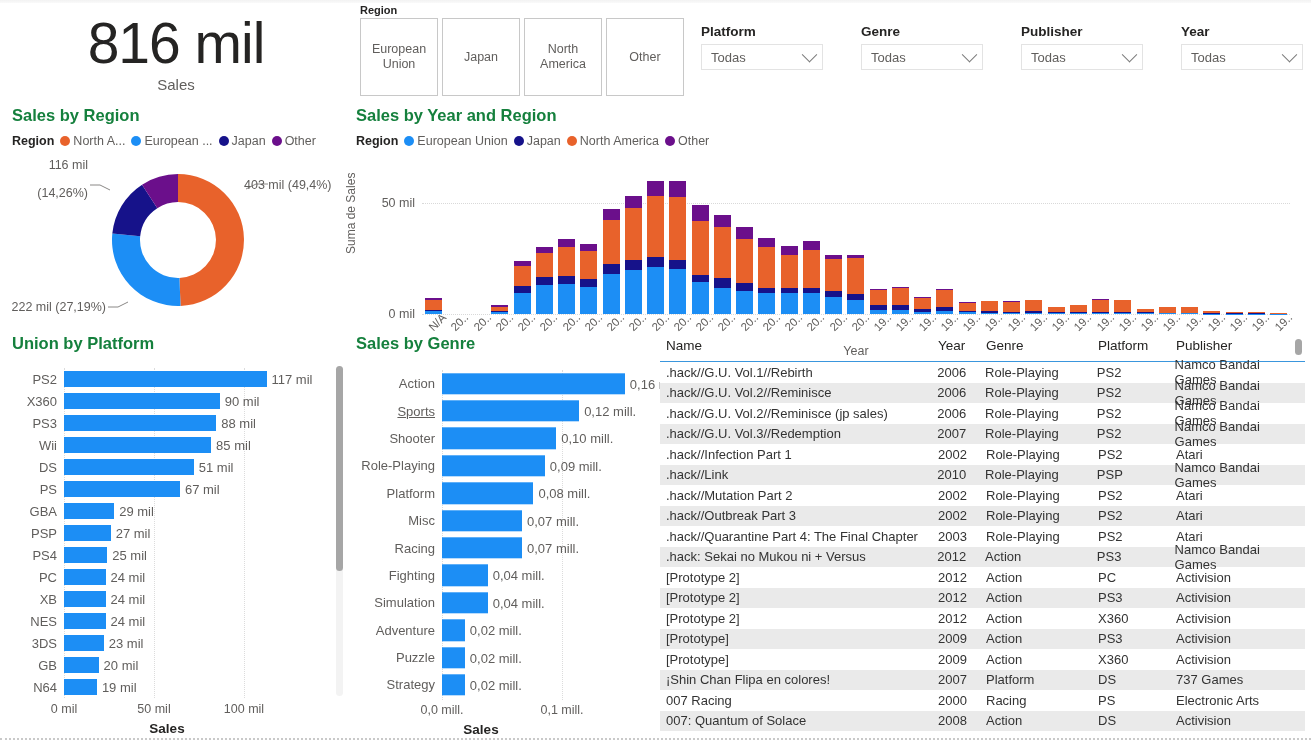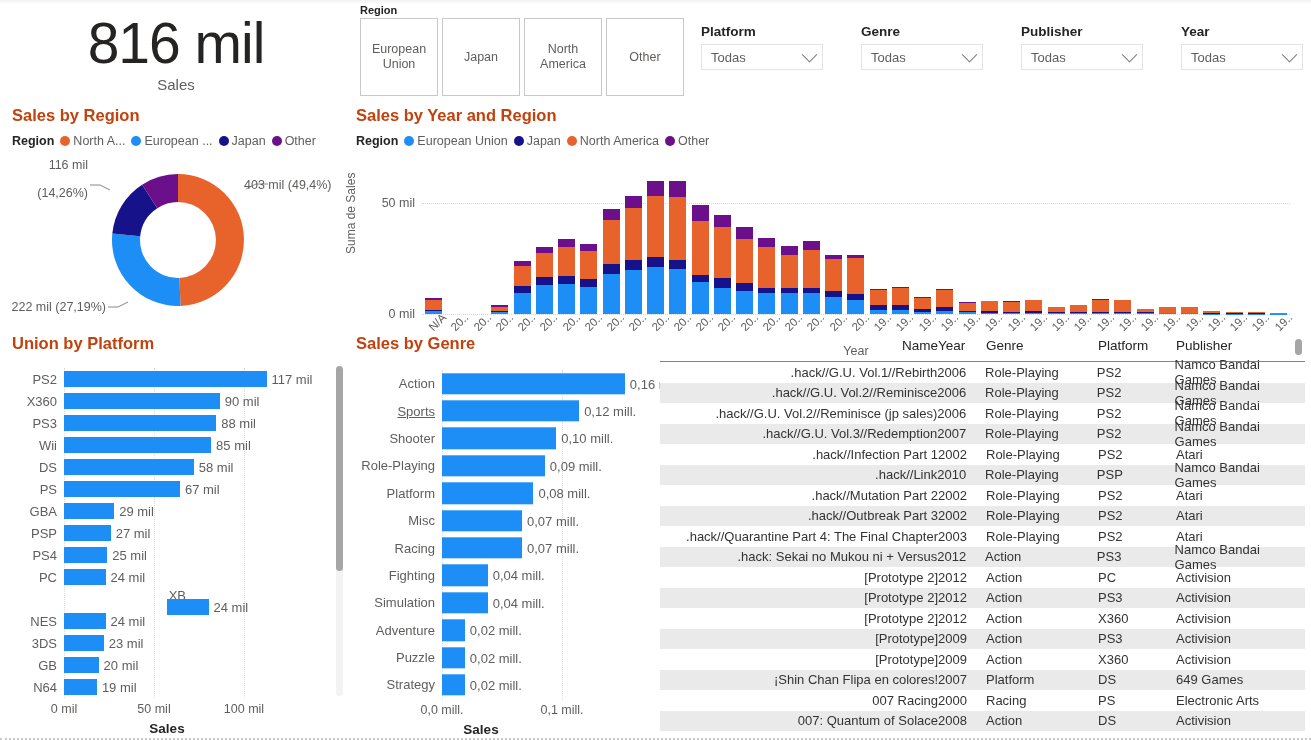--- a/index.html
+++ b/index.html
@@ -12,21 +12,21 @@
   }
   .page { position: relative; width: 1311px; height: 740px; background:#fff; }
   .topline { position:absolute; left:0; top:0; width:1311px; height:3px; background:linear-gradient(#f2f2f2,#fafafa); }
 
   
   .kpi { position:absolute; left:0; top:8px; width:352px; height:96px; text-align:center; }
   .kpi-value { font-size:57px; font-weight:400; color:#252423; line-height:70px; letter-spacing:-1px; }
   .kpi-label { font-size:15px; color:#605E5C; margin-top:-2px; }
 
   
-  .vtitle { font-size:16.5px; font-weight:bold; color:#c2410c; }
+  .vtitle { font-size:16.5px; font-weight:bold; color:#15803d; }
 
   
   .donut-panel { position:absolute; left:0; top:104px; width:352px; height:228px; }
   .donut-title { position:absolute; left:12px; top:2px; }
   .legend { position:absolute; display:flex; align-items:center; gap:3px; font-size:12.5px; color:#605E5C; white-space:nowrap; }
   .legend .lgtitle { font-weight:bold; color:#252423; margin-right:3px; }
   .legend .litem { display:flex; align-items:center; gap:3px; margin-right:3px; }
   .dot { width:10px; height:10px; border-radius:50%; display:inline-block; }
   .donut-legend { left:12px; top:30px; }
   .donut-wrap { position:absolute; left:0; top:48px; width:352px; height:180px; }
@@ -91,21 +91,21 @@
 
   .scrollbar { position:absolute; width:7px; background:#f3f3f3; border-radius:4px; }
   .scrollthumb { position:absolute; left:0; width:7px; background:#a6a6a6; border-radius:4px; }
 
   
   .tbl { position:absolute; left:660px; top:334px; width:645px; height:406px; overflow:hidden; }
   .tbl-head { display:flex; height:28px; align-items:flex-start; font-size:13.5px; color:#252423;
               border-bottom:1px solid #3a96dd; padding-top:4px; }
   .tbl-row { display:flex; height:20.5px; align-items:center; font-size:13px; color:#333; }
   .tbl-row.alt { background:#eaeaea; }
-  .c-name { width:278px; padding-left:6px; overflow:hidden; white-space:nowrap;text-align:right; }
+  .c-name { width:278px; padding-left:6px; overflow:hidden; white-space:nowrap; }
   .c-year { width:48px; }
   .c-genre { width:112px; }
   .c-plat { width:78px; }
   .c-pub { width:auto; flex:1 1 auto; }
   .tbl-scroll { position:absolute; right:3px; top:5px; width:7px; height:16px;
                 background:#a6a6a6; border-radius:4px; }
   .bottom-dots { position:absolute; left:0; bottom:0; width:1311px; height:0;
                  border-top:2px dotted #c9c9c9; }
 </style>
 </head>
@@ -625,21 +625,21 @@
           <div class="hblabel" style="width: 52px;">Wii</div>
           <div class="hbtrack">
             <div class="hbfill" style="width: 147.115px; height: 16px; background: rgb(28, 142, 245);"></div>
             <div class="hbval" style="left: 147.115px;">85 mil</div>
           </div>
         </div>
         <div class="hbrow" style="height: 22px;">
           <div class="hblabel" style="width: 52px;">DS</div>
           <div class="hbtrack">
             <div class="hbfill" style="width: 129.808px; height: 16px; background: rgb(28, 142, 245);"></div>
-            <div class="hbval" style="left: 129.808px;">58 mil</div>
+            <div class="hbval" style="left: 129.808px;">51 mil</div>
           </div>
         </div>
         <div class="hbrow" style="height: 22px;">
           <div class="hblabel" style="width: 52px;">PS</div>
           <div class="hbtrack">
             <div class="hbfill" style="width: 115.962px; height: 16px; background: rgb(28, 142, 245);"></div>
             <div class="hbval" style="left: 115.962px;">67 mil</div>
           </div>
         </div>
         <div class="hbrow" style="height: 22px; justify-content: space-between;">
@@ -663,21 +663,21 @@
             <div class="hbval" style="left: 43.2692px;">25 mil</div>
           </div>
         </div>
         <div class="hbrow" style="height: 22px;">
           <div class="hblabel" style="width: 52px;">PC</div>
           <div class="hbtrack">
             <div class="hbfill" style="width: 41.5385px; height: 16px; background: rgb(28, 142, 245);"></div>
             <div class="hbval" style="left: 41.5385px;">24 mil</div>
           </div>
         </div>
-        <div class="hbrow" style="height: 22px; flex-direction: column;">
+        <div class="hbrow" style="height: 22px;">
           <div class="hblabel" style="width: 52px;">XB</div>
           <div class="hbtrack">
             <div class="hbfill" style="width: 41.5385px; height: 16px; background: rgb(28, 142, 245);"></div>
             <div class="hbval" style="left: 41.5385px;">24 mil</div>
           </div>
         </div>
         <div class="hbrow" style="height: 22px;">
           <div class="hblabel" style="width: 52px;">NES</div>
           <div class="hbtrack">
             <div class="hbfill" style="width: 41.5385px; height: 16px; background: rgb(28, 142, 245);"></div>
@@ -927,21 +927,21 @@
           <div class="c-year">2009</div>
           <div class="c-genre">Action</div>
           <div class="c-plat">X360</div>
           <div class="c-pub">Activision</div>
         </div>
         <div class="tbl-row alt">
           <div class="c-name">¡Shin Chan Flipa en colores!</div>
           <div class="c-year">2007</div>
           <div class="c-genre">Platform</div>
           <div class="c-plat">DS</div>
-          <div class="c-pub">649 Games</div>
+          <div class="c-pub">737 Games</div>
         </div>
         <div class="tbl-row">
           <div class="c-name">007 Racing</div>
           <div class="c-year">2000</div>
           <div class="c-genre">Racing</div>
           <div class="c-plat">PS</div>
           <div class="c-pub">Electronic Arts</div>
         </div>
         <div class="tbl-row alt">
           <div class="c-name">007: Quantum of Solace</div>

